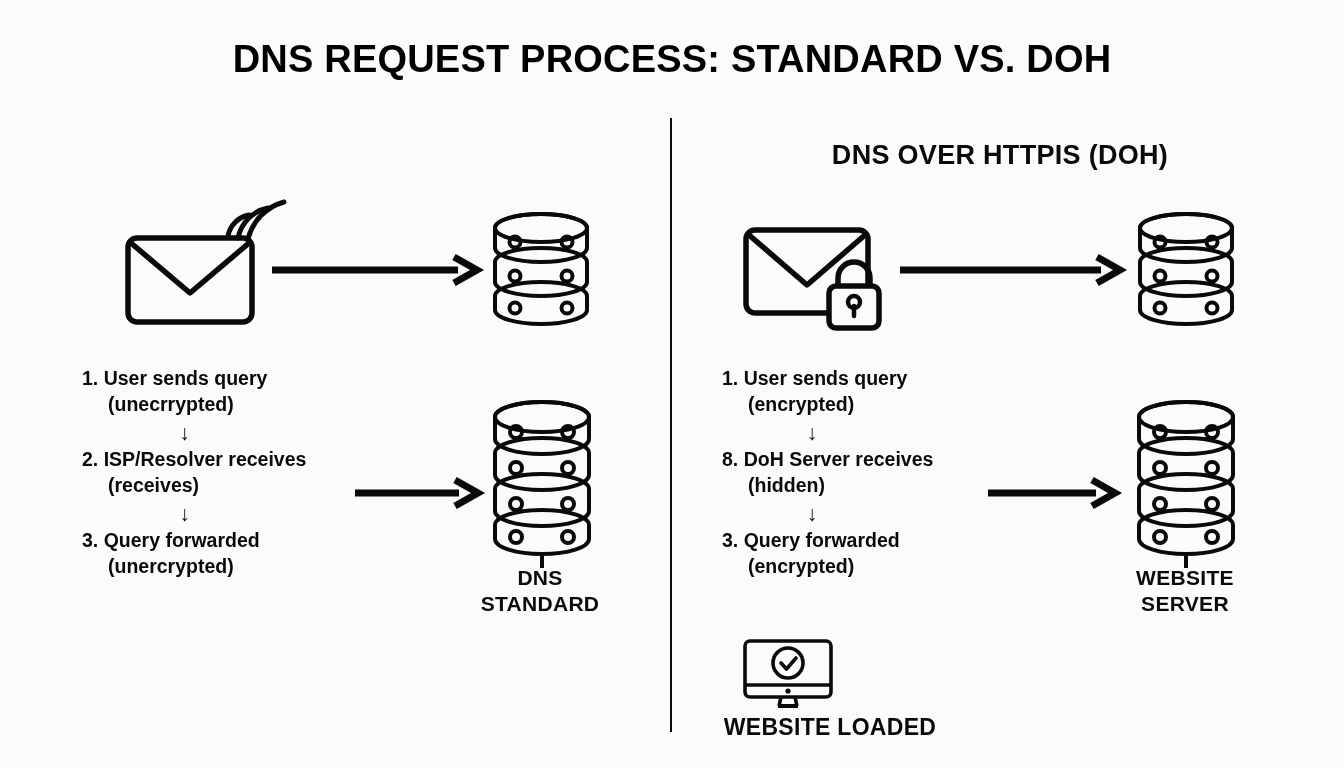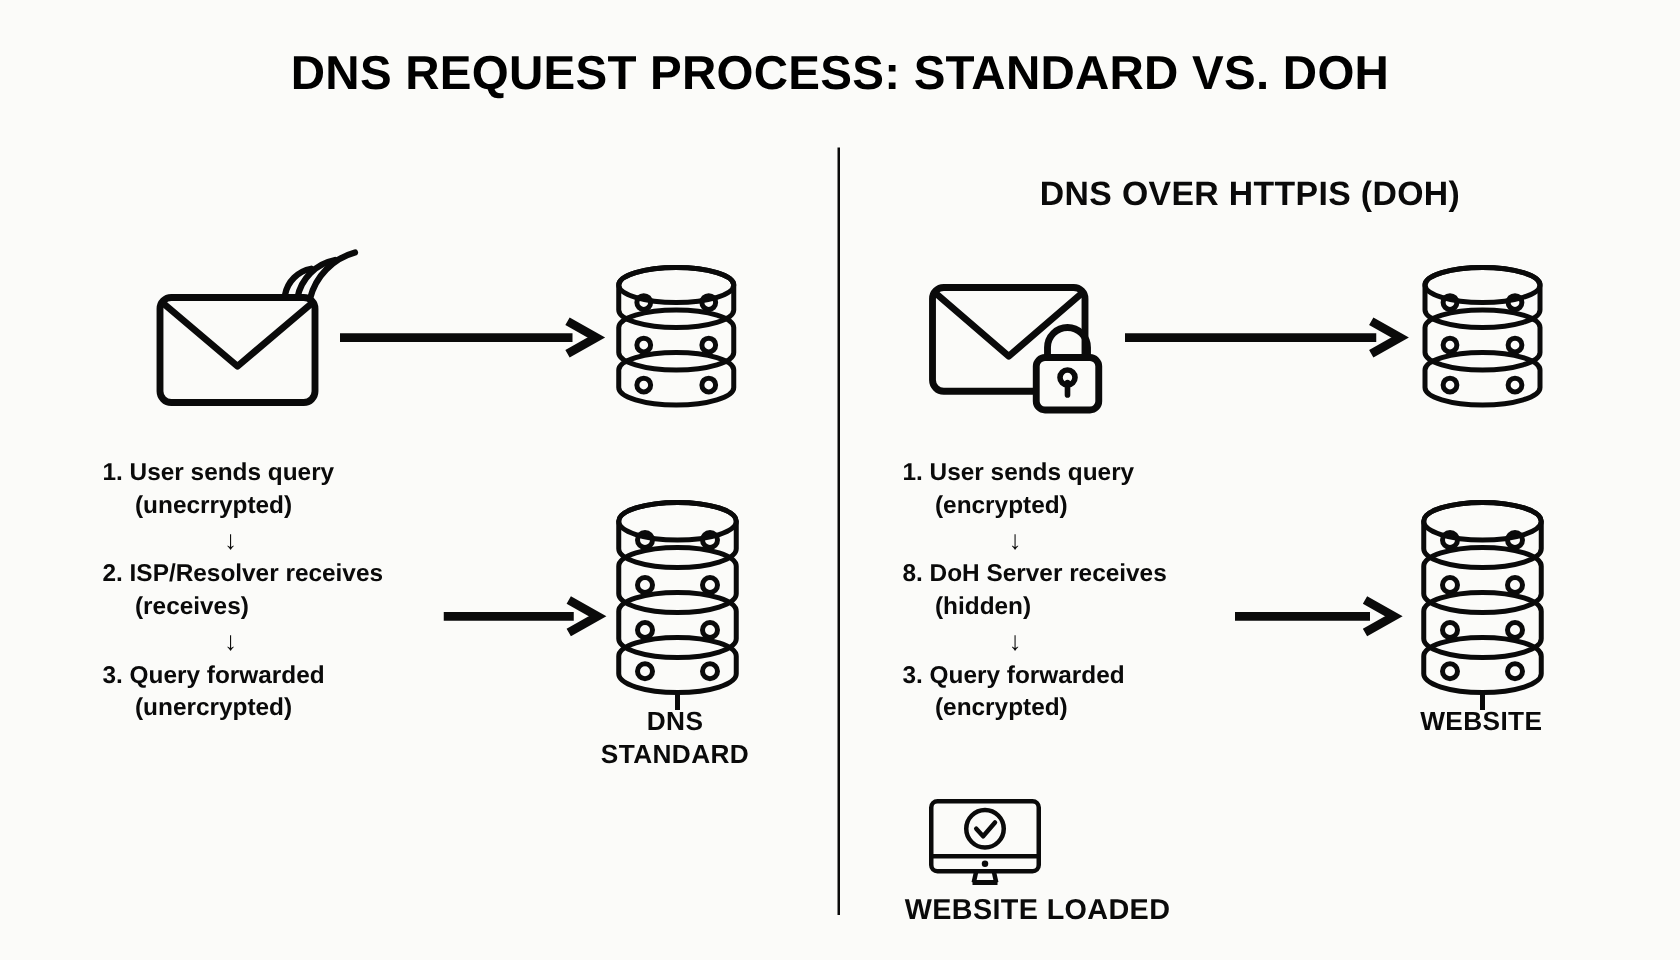--- a/index.html
+++ b/index.html
@@ -260,20 +260,21 @@
         <path d="M8 125 a47 15 0 0 1 94 0 v14 a47 15 0 0 1 -94 0 z"></path>
         <circle cx="29" cy="137" r="6"></circle>
         <circle cx="81" cy="137" r="6"></circle>
         <line x1="55" y1="152" x2="55" y2="168" stroke-width="4"></line>
       </g>
     </svg>
   </div>
 
   <div class="abs node-label" id="website-server-label">
     <div>WEBSITE</div>
+    <div>SERVER</div>
   </div>
 
   <div class="abs" style="left:742px; top:638px;">
     <svg width="92" height="72" viewBox="0 0 92 72">
       <g fill="none" stroke="#0a0a0a" stroke-width="3.6">
         <rect x="3" y="3" width="86" height="56" rx="5" ry="5"></rect>
         <line x1="3" y1="47" x2="89" y2="47"></line>
         <circle cx="46" cy="25" r="15"></circle>
         <path d="M39 25 L44.5 31 L54 20" stroke-linecap="round" stroke-linejoin="round"></path>
         <line x1="36" y1="68" x2="56" y2="68" stroke-width="4"></line>

